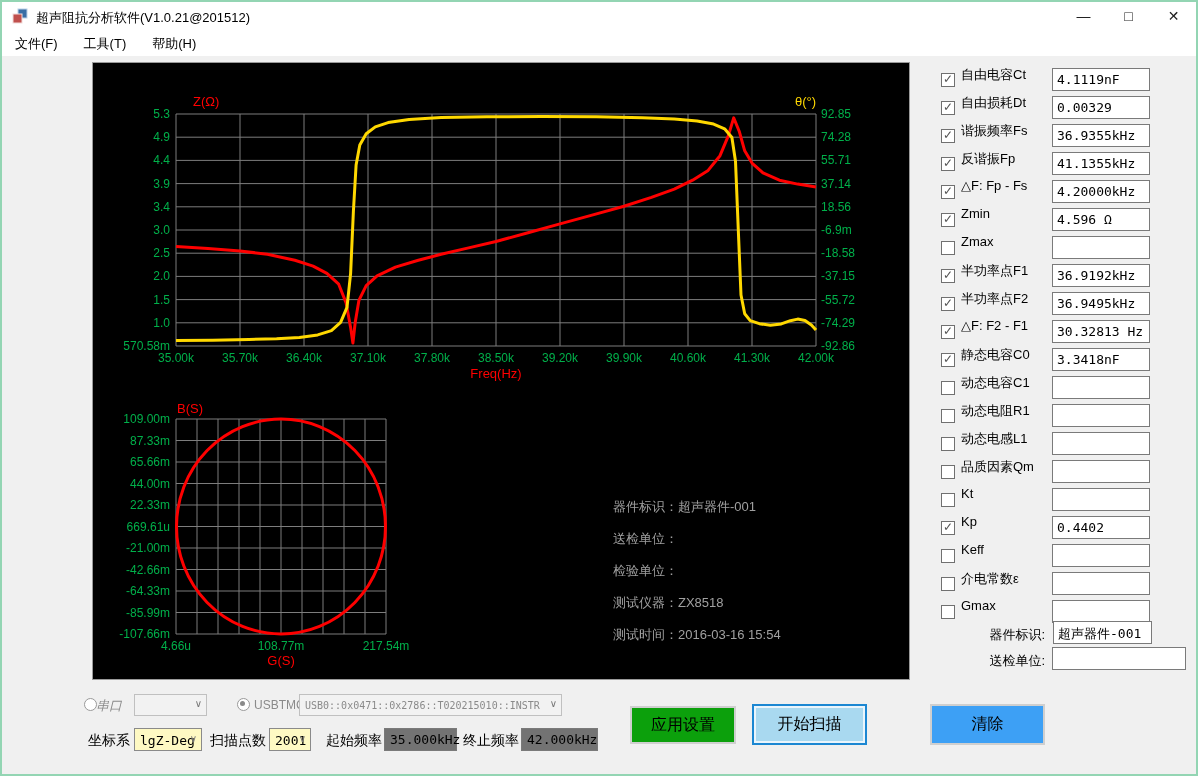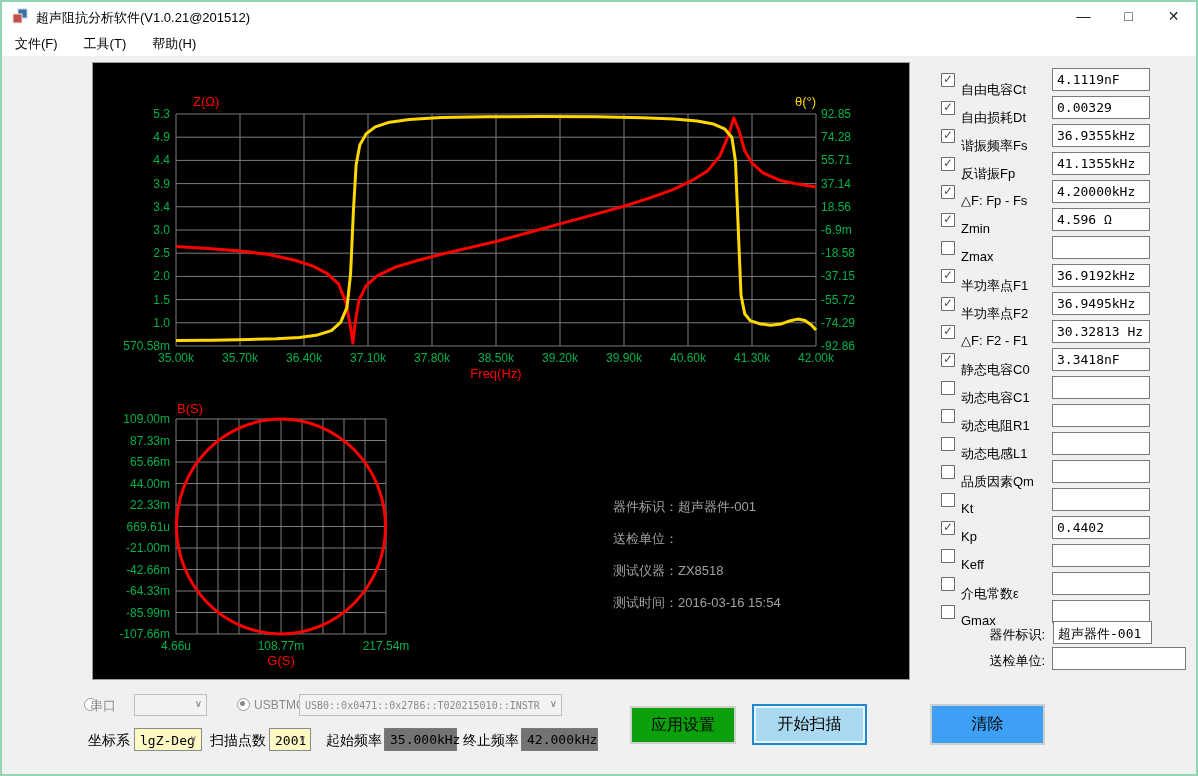--- a/index.html
+++ b/index.html
@@ -19,21 +19,21 @@
                border:1px solid #9a9a9a;box-sizing:border-box;}
   #chart-top{position:absolute;left:0;top:0;}
   #chart-bottom{position:absolute;left:0;top:338px;}
   .info{position:absolute;left:520px;top:428px;font-size:13px;}
   .info-line{height:32px;line-height:32px;white-space:nowrap;}
   
   .results{position:absolute;left:935px;top:66px;width:258px;}
   .result-row{position:relative;height:28px;}
   .cb{position:absolute;left:6px;top:7px;width:14px;height:14px;background:#fff;border:1px solid #707070;
       box-sizing:border-box;font-size:12px;line-height:11px;text-align:center;color:#555;}
-  .result-label{position:absolute;left:26px;top:15px;font-size:13px;color:#000;white-space:nowrap;}
+  .result-label{position:absolute;left:26px;top:0;font-size:13px;color:#000;white-space:nowrap;}
   .field{position:absolute;background:#fff;border:1px solid #7a7a7a;box-sizing:border-box;
          font-family:"DejaVu Sans Mono",monospace;font-size:13px;color:#000;padding:3px 0 0 4px;
          white-space:nowrap;overflow:hidden;}
   .result-field{left:117px;top:2px;width:98px;height:23px;}
   .device-rows{position:absolute;left:935px;top:620px;width:258px;}
   .device-row{position:relative;height:26px;}
   .device-label{position:absolute;left:0;top:6px;width:110px;text-align:right;font-size:13px;color:#000;white-space:nowrap;}
   .device-field{top:1px;height:23px;}
   
   .ctl-label{position:absolute;font-size:14px;color:#000;white-space:nowrap;}
@@ -179,20 +179,21 @@
           <text x="83.0" y="249" text-anchor="middle" fill="#00b04a" font-size="12">4.66u</text>
           <text x="188.0" y="249" text-anchor="middle" fill="#00b04a" font-size="12">108.77m</text>
           <text x="293.0" y="249" text-anchor="middle" fill="#00b04a" font-size="12">217.54m</text>
           <text x="84" y="12" fill="#ff0000" font-size="13">B(S)</text>
           <text x="188" y="264" text-anchor="middle" fill="#ff0000" font-size="13">G(S)</text>
           <ellipse cx="188.0" cy="125.5" rx="104.5" ry="107.4" fill="none" stroke="#ff0000" stroke-width="3"></ellipse>
         </svg></div>
     <div class="info" id="info-block" style="color: rgb(160, 160, 160);">
         <div class="info-line"><span>器件标识：</span><span>超声器件-001</span></div>
         <div class="info-line"><span>送检单位：</span><span></span></div>
+        <div class="info-line"><span>检验单位：</span><span></span></div>
         <div class="info-line"><span>测试仪器：</span><span>ZX8518</span></div>
         <div class="info-line"><span>测试时间：</span><span>2016-03-16 15:54</span></div>
       </div>
   </div>
 
   <div class="results" id="results">
       <div class="result-row">
         <span class="cb">✓</span>
         <span class="result-label">自由电容Ct</span>
         <div class="field result-field">4.1119nF</div>
@@ -299,21 +300,21 @@
         <span class="device-label">器件标识:</span>
         <div class="field device-field" style="left: 118px; width: 99px;">超声器件-001</div>
       </div>
       <div class="device-row">
         <span class="device-label">送检单位:</span>
         <div class="field device-field" style="left: 117px; width: 134px;"></div>
       </div>
     </div>
 
   <span class="radio" id="radio-serial" style="left:84px;top:698px;"></span>
-  <span class="ctl-label dim" style="left:90px;top:697px;">串口</span>
+  <span class="ctl-label dim" style="left:96px;top:697px;font-style:italic;">串口</span>
   <div class="combo disabled" style="left:134px;top:694px;width:73px;height:22px;">
     <span class="combo-text"></span>
     <span class="combo-arrow">∨</span>
   </div>
   <span class="radio checked" id="radio-usbtmc" style="left:237px;top:698px;"></span>
   <span class="ctl-label dim" style="left:254px;top:698px;font-size:12px;">USBTMC</span>
   <div class="combo disabled usb" style="left:299px;top:694px;width:263px;height:22px;">
     <span class="combo-text">USB0::0x0471::0x2786::T020215010::INSTR</span>
     <span class="combo-arrow">∨</span>
   </div>

